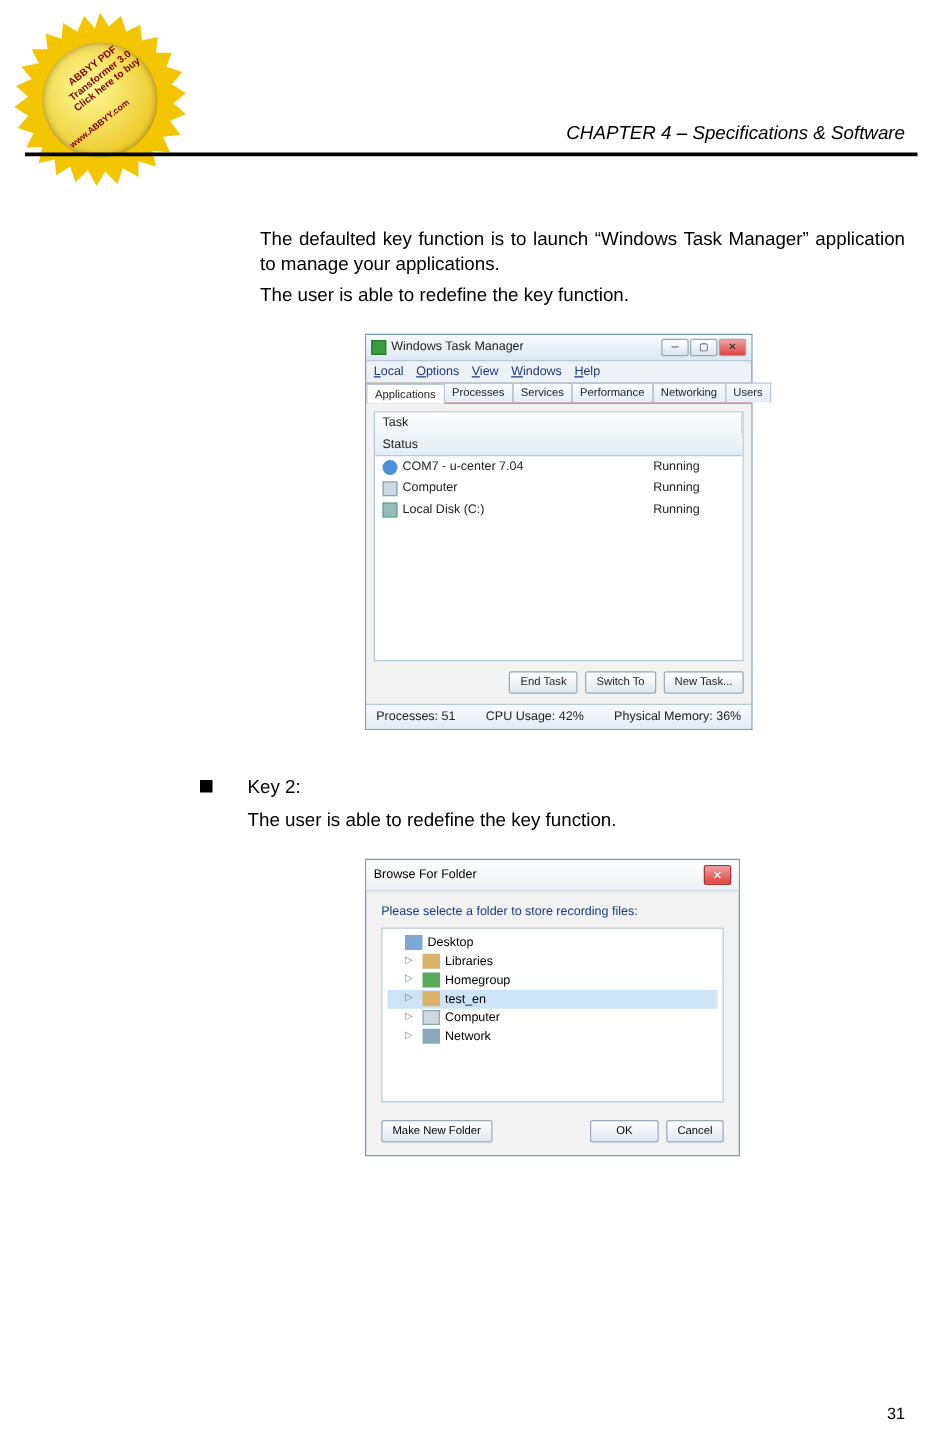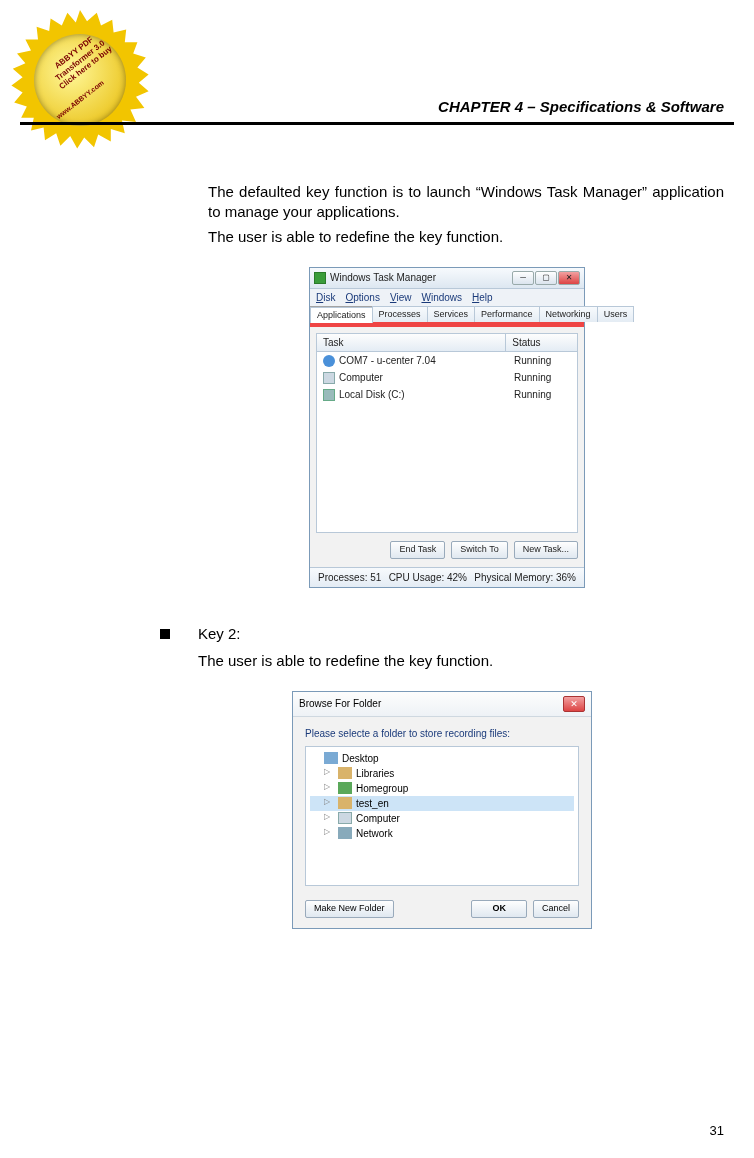--- a/index.html
+++ b/index.html
@@ -50,21 +50,21 @@
     font-size: 7px;
     font-weight: bold;
     color: #7a0000;
     text-align: center;
     transform: rotate(-38deg);
   }
   .chapter-header {
     position: absolute;
     top: 98px;
     right: 30px;
-    font-weight: bold;
+    font-weight: normal;
     font-style: italic;
     font-size: 15px;
   }
   .hr {
     position: absolute;
     top: 122px;
     left: 20px;
     right: 20px;
     height: 3px;
     background: #000;
@@ -77,42 +77,42 @@
     font-size: 15px;
     line-height: 1.3;
   }
   .section { margin-bottom: 30px; }
   .bullet-row { display: flex; align-items: baseline; margin-bottom: 8px; }
   .bullet { width: 10px; height: 10px; background: #000; margin-right: 28px; flex: none; margin-top:4px;}
   .key-title { font-size: 15px; }
   .desc { margin-left: 38px; margin-bottom: 6px; text-align: justify; }
   .win-box {
     margin: 20px auto 36px auto;
-    width: 276px;
+    width: 310px;
     border: 1px solid #7b9ab8;
     background: #eef2f7;
     font-size: 10px;
     font-family: 'Segoe UI', Tahoma, sans-serif;
     color: #222;
   }
   .tb { display:flex; align-items:center; justify-content:space-between; background: linear-gradient(#f7fafd,#dde7f1); padding:3px 4px; border-bottom:1px solid #b8c8d8;}
   .tb-left { display:flex; align-items:center; gap:4px;}
   .win-icon { width:12px; height:12px; background:#3a9c3a; border:1px solid #2a7a2a; display:inline-block;}
   .win-ctrls { display:flex; gap:1px;}
   .wbtn { width:22px; height:14px; border:1px solid #9aa; background:linear-gradient(#fefefe,#dbe4ee); border-radius:2px; font-size:8px; text-align:center; line-height:12px;}
   .wbtn.close { background:linear-gradient(#f2a0a0,#d44);}
   .menus { display:flex; gap:10px; padding:2px 6px; color:#1a3a7a;}
   .menus span { text-decoration: none; }
   .menus span::first-letter { text-decoration: underline;}
-  .tabs { display:flex; background:#a3a3a3; border-bottom:5px solid #ef4444;}
+  .tabs { display:flex; background:#a3a3a3; border-bottom:1px solid #ef4444;}
   .tab { padding:2px 6px; border:1px solid #b8c8d8; border-bottom:none; background:linear-gradient(#f7fafd,#e4ecf4); font-size:9px; margin-right:-1px;}
   .tab.active { background:#fff; position:relative; top:1px;}
   .tm-body { background:#f2f2f2; padding:6px;}
   .tm-list { background:#fff; border:1px solid #b8c8d8; height:200px; overflow:hidden;}
-  .tm-head { display:flex; background:linear-gradient(#fdfdfd,#e4ecf4); border-bottom:1px solid #b8c8d8;}
+  .tm-head { display:flex; background:linear-gradient(#fdfdfd,#e4ecf4); border-bottom:1px solid #b8c8d8;flex-direction:column;}
   .tm-col-task { flex:3; padding:2px 6px; border-right:1px solid #b8c8d8;}
   .tm-col-status { flex:1; padding:2px 6px;}
   .tm-row { display:flex; padding:2px 6px; align-items:center; gap:4px;}
   .tm-row .ic { width:12px; height:12px; flex:none;}
   .tm-row .t { flex:3;}
   .tm-row .s { flex:1;}
   .ic.globe{background:#4a90d9;border-radius:50%;}
   .ic.pc{background:#ccd8e2;border:1px solid #8aa;}
   .ic.drive{background:#9bb; border:1px solid #6a8;}
   .tm-btns { display:flex; justify-content:flex-end; gap:6px; padding:8px 0 2px 0;}
@@ -178,21 +178,21 @@
           <span class="win-icon"></span>
           <span>Windows Task Manager</span>
         </div>
         <div class="win-ctrls">
           <div class="wbtn">─</div>
           <div class="wbtn">▢</div>
           <div class="wbtn close">✕</div>
         </div>
       </div>
       <div class="menus">
-        <span>Disk</span>
+        <span>Local</span>
         <span>Options</span>
         <span>View</span>
         <span>Windows</span>
         <span>Help</span>
       </div>
       <div class="tabs">
         <div class="tab active">Applications</div>
         <div class="tab">Processes</div>
         <div class="tab">Services</div>
         <div class="tab">Performance</div>
@@ -276,21 +276,21 @@
         </div>
         <div class="tree-item sub">
           <span class="tree-arrow">▷</span>
           <span class="ic2 net"></span>
           <span>Network</span>
         </div>
       </div>
       <div class="bf-btns">
         <div class="wbtn2">Make New Folder</div>
         <div class="right">
-          <div class="wbtn2" style="padding:2px 20px;font-weight:bold;">OK</div>
+          <div class="wbtn2" style="padding:2px 20px;">OK</div>
           <div class="wbtn2">Cancel</div>
         </div>
       </div>
     </div>
   </div>
 
 </div>
 
 <div class="page-num">31</div>
 

